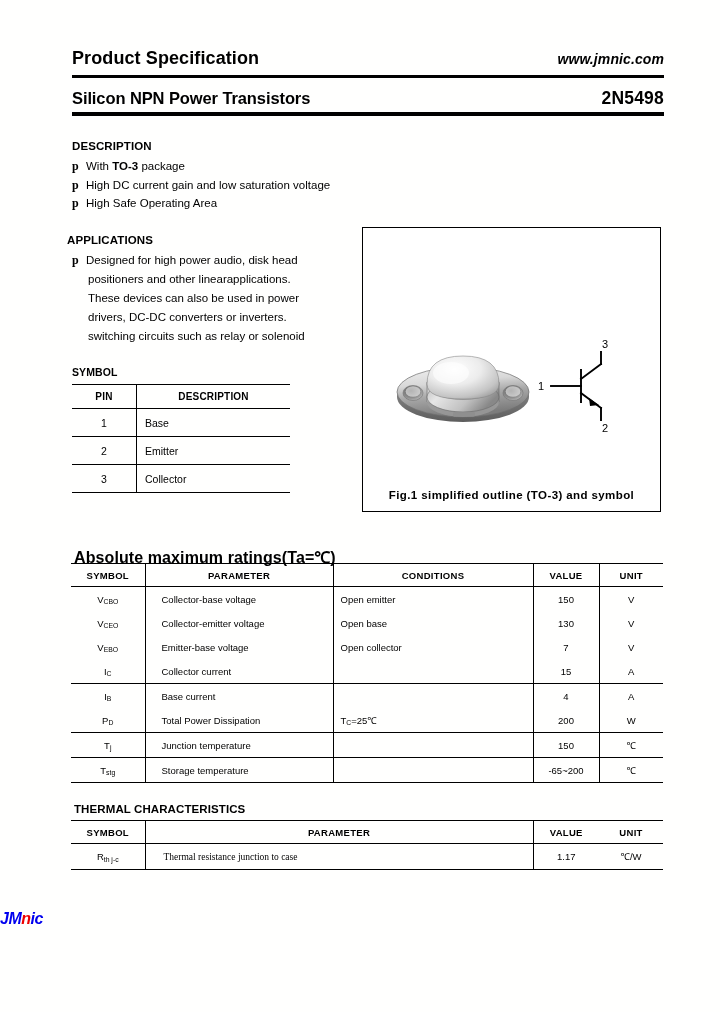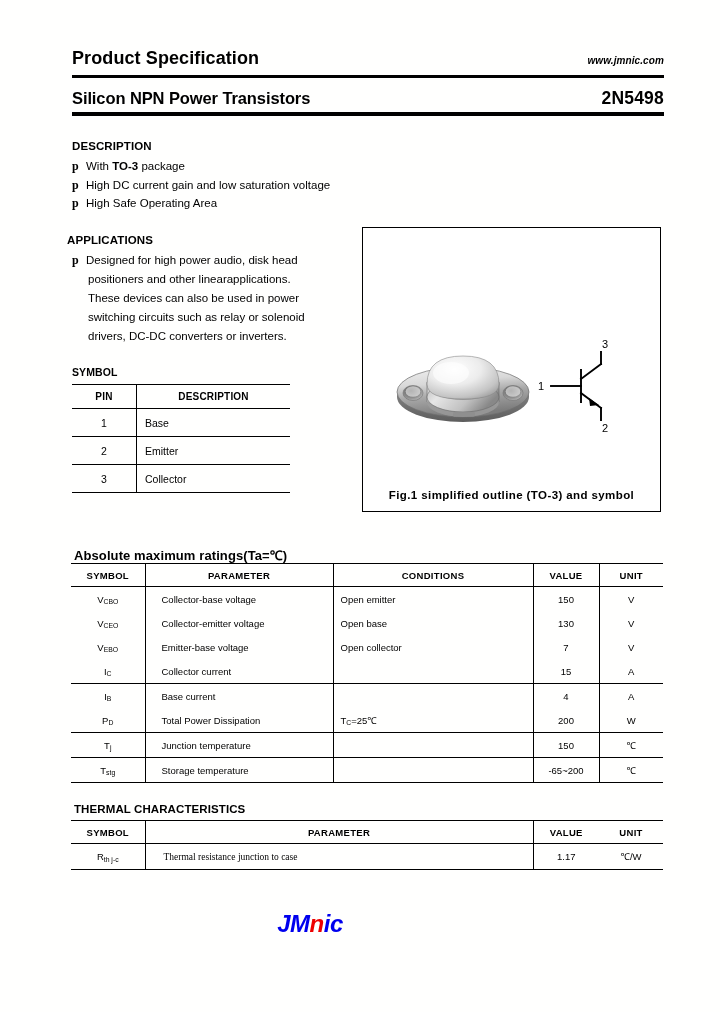--- a/index.html
+++ b/index.html
@@ -33,21 +33,21 @@
     display: flex;
     justify-content: space-between;
     align-items: baseline;
   }
   .hdr-left {
     font-size: 18px;
     font-weight: bold;
     letter-spacing: 0.1px;
   }
   .hdr-right {
-    font-size: 10px;
+    font-size: 14px;
     font-weight: bold;
     font-style: italic;
     letter-spacing: 0.1px;
   }
   .rule-thin {
     position: absolute;
     left: 72px;
     width: 592px;
     background: #000;
   }
@@ -185,21 +185,21 @@
     position: absolute;
     left: 170px;
     top: 112px;
     width: 110px;
     height: 92px;
   }
 
   
   .tbl-title {
     position: absolute;
-    font-size: 13px;
+    font-size: 16px;
     font-weight: bold;
     letter-spacing: 0.1px;
   }
   #amr-table {
     left: 71px;
     top: 563px;
     width: 592px;
   }
   #amr-table col.c-sym   { width: 74px; }
   #amr-table col.c-param { width: 188px; }
@@ -254,22 +254,21 @@
   #thermal-table td.par { padding-left: 18px; font-family: Liberation Serif, serif; }
   #thermal-table td.val { text-align: center; }
   #thermal-table td.uni { text-align: center; }
 
   
   #footer-logo {
     position: absolute;
     left: 0;
     top: 910px;
     width: 620px;
-    text-align: center;
-    font-size: 24px;
+    font-size: 16px;
     font-weight: bold;
     font-style: italic;
     letter-spacing: -0.5px;
   }
 </style>
 </head>
 <body>
 
 <div class="page">
 
@@ -304,22 +303,22 @@
 
   <div class="sec-head" style="left:67px; top:234px;">APPLICATIONS</div>
 
   <div class="app-para" style="left:72px; top:251px;">
     <div class="hang">
       <span class="bullet">p</span>
       <span class="ptxt">Designed for high power audio, disk head</span>
     </div>
     <div style="padding-left:16px;">positioners and other linearapplications.</div>
     <div style="padding-left:16px;">These devices can also be used in power</div>
+    <div style="padding-left:16px;">drivers, DC-DC converters or inverters.</div>
     <div style="padding-left:16px;">switching circuits such as relay or solenoid</div>
-    <div style="padding-left:16px;">drivers, DC-DC converters or inverters.</div>
   </div>
 
   <div class="sec-head" style="left:72px; top:366px; font-size:10.5px;">SYMBOL</div>
 
   <table class="dt" id="pinning-table">
     <thead>
       <tr class="bt bb">
         <th class="br">PIN</th>
         <th>DESCRIPTION</th>
       </tr>

